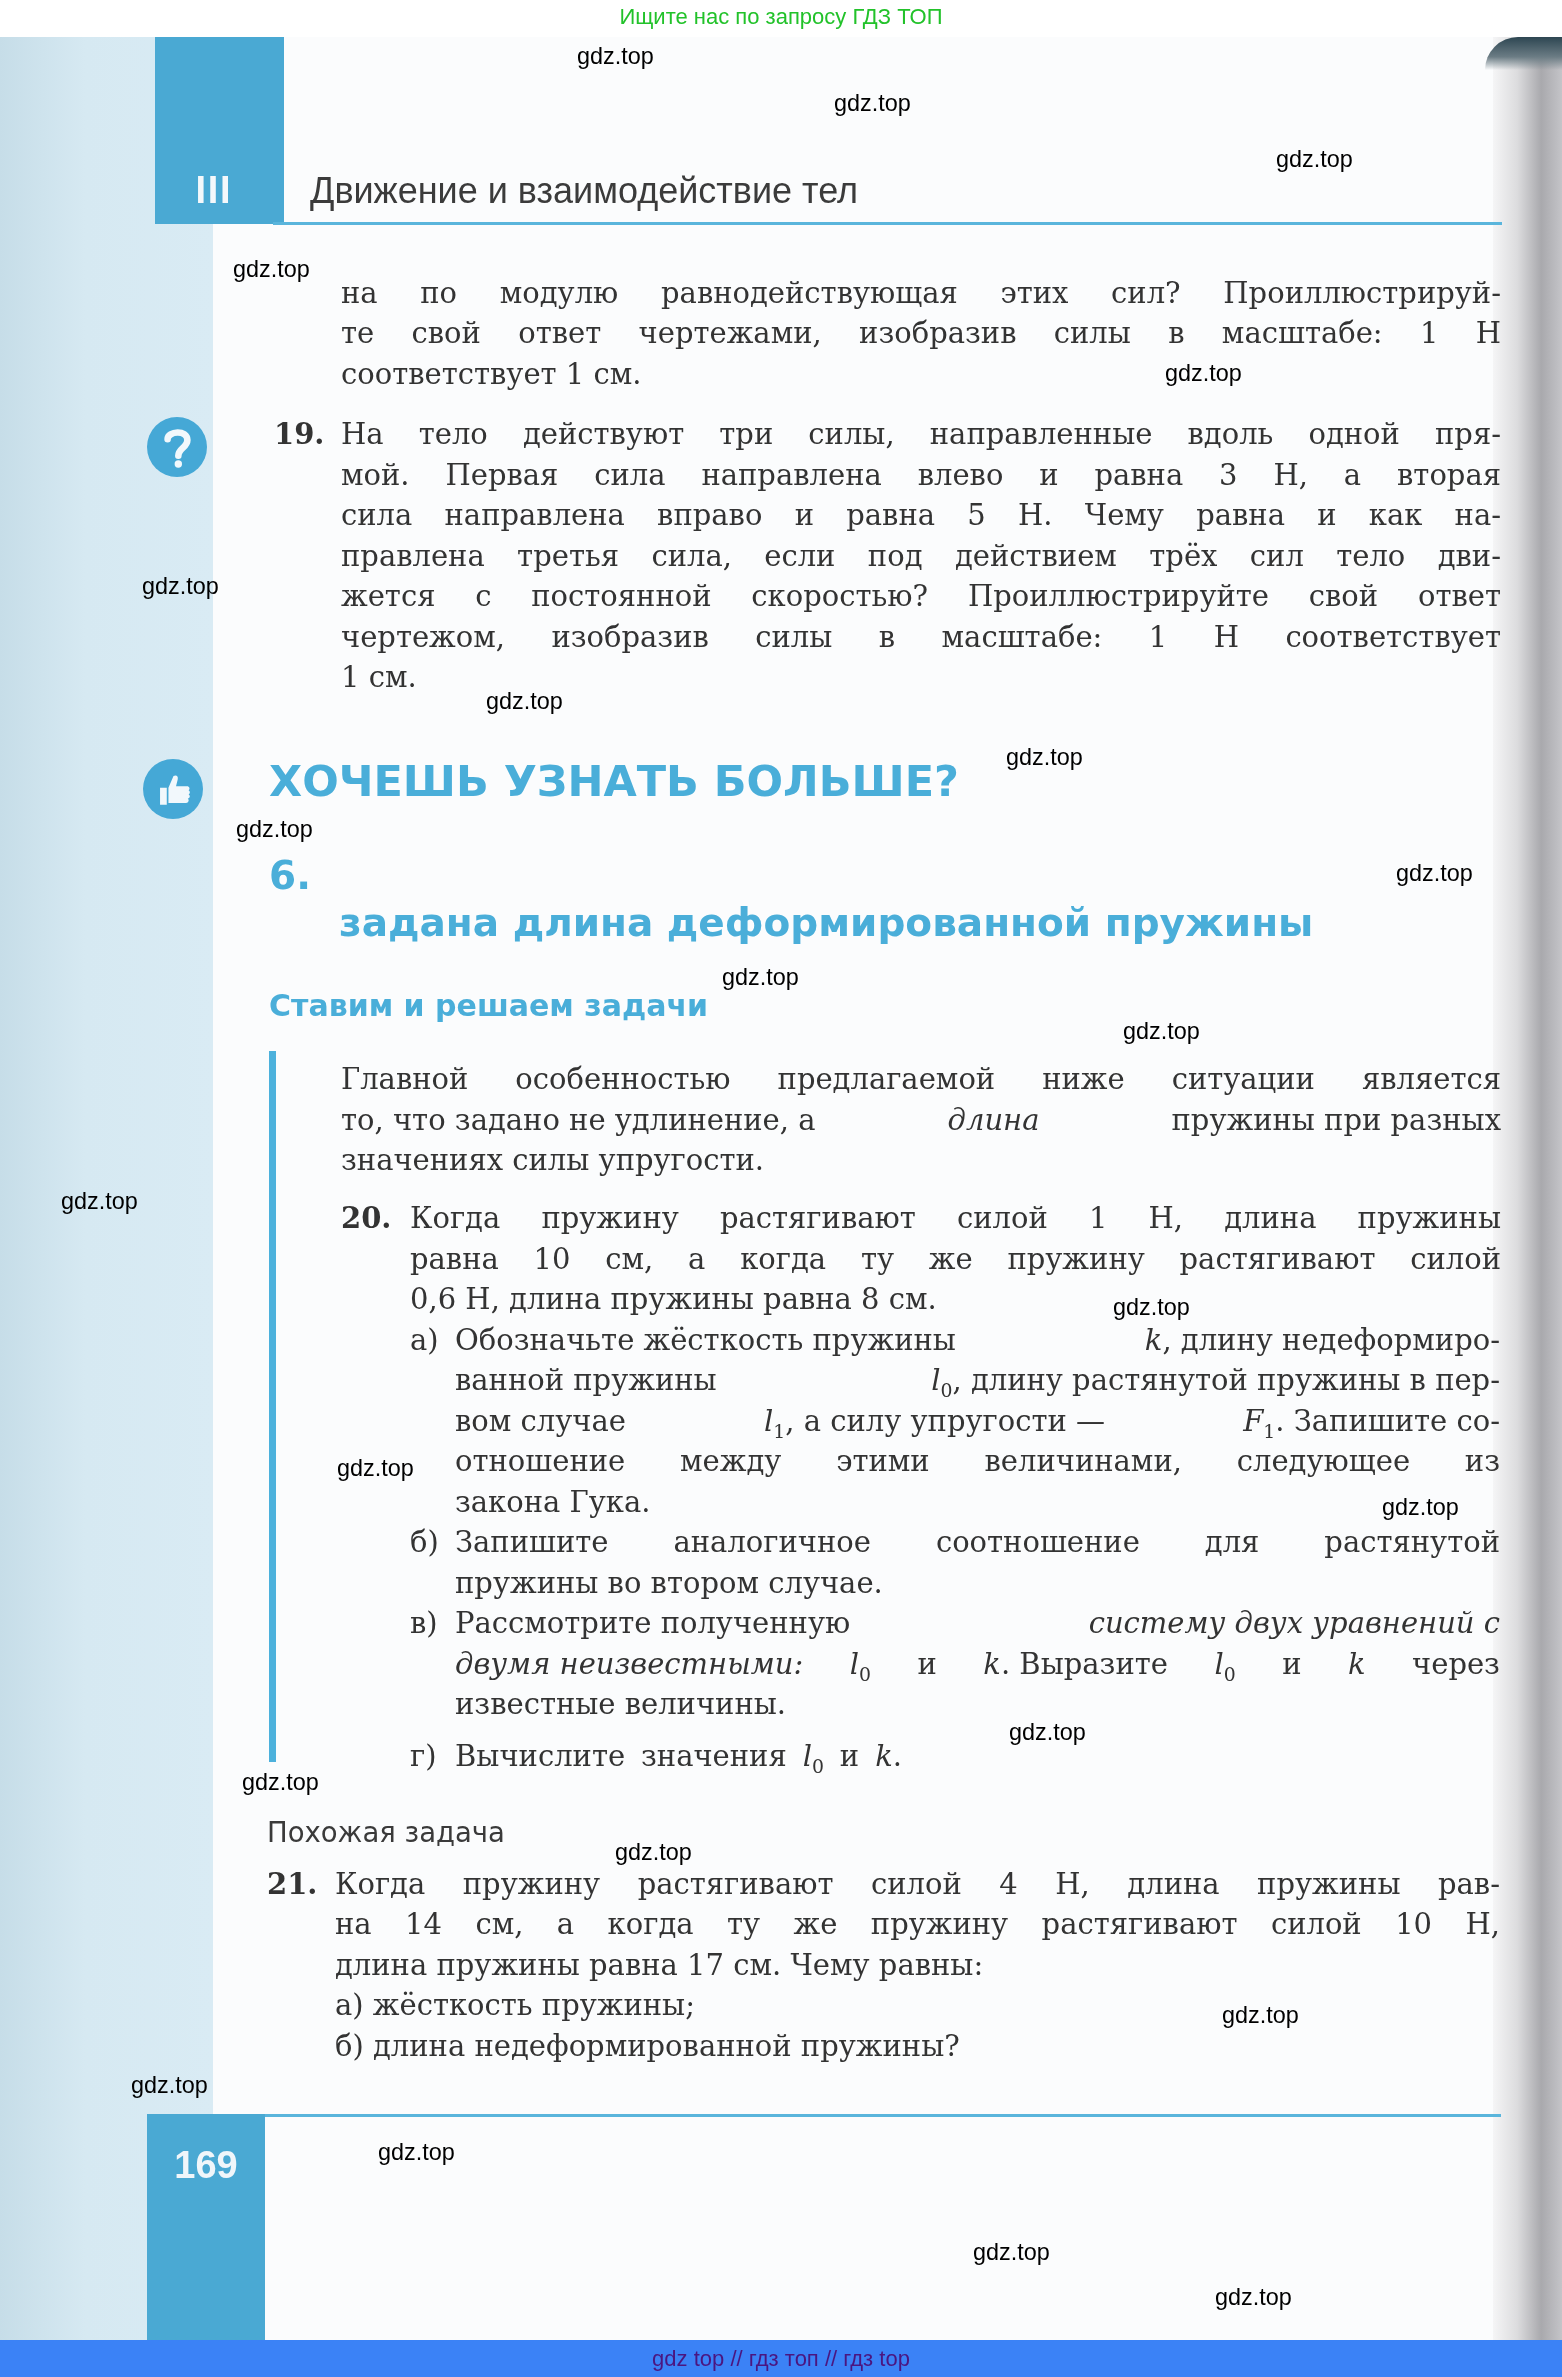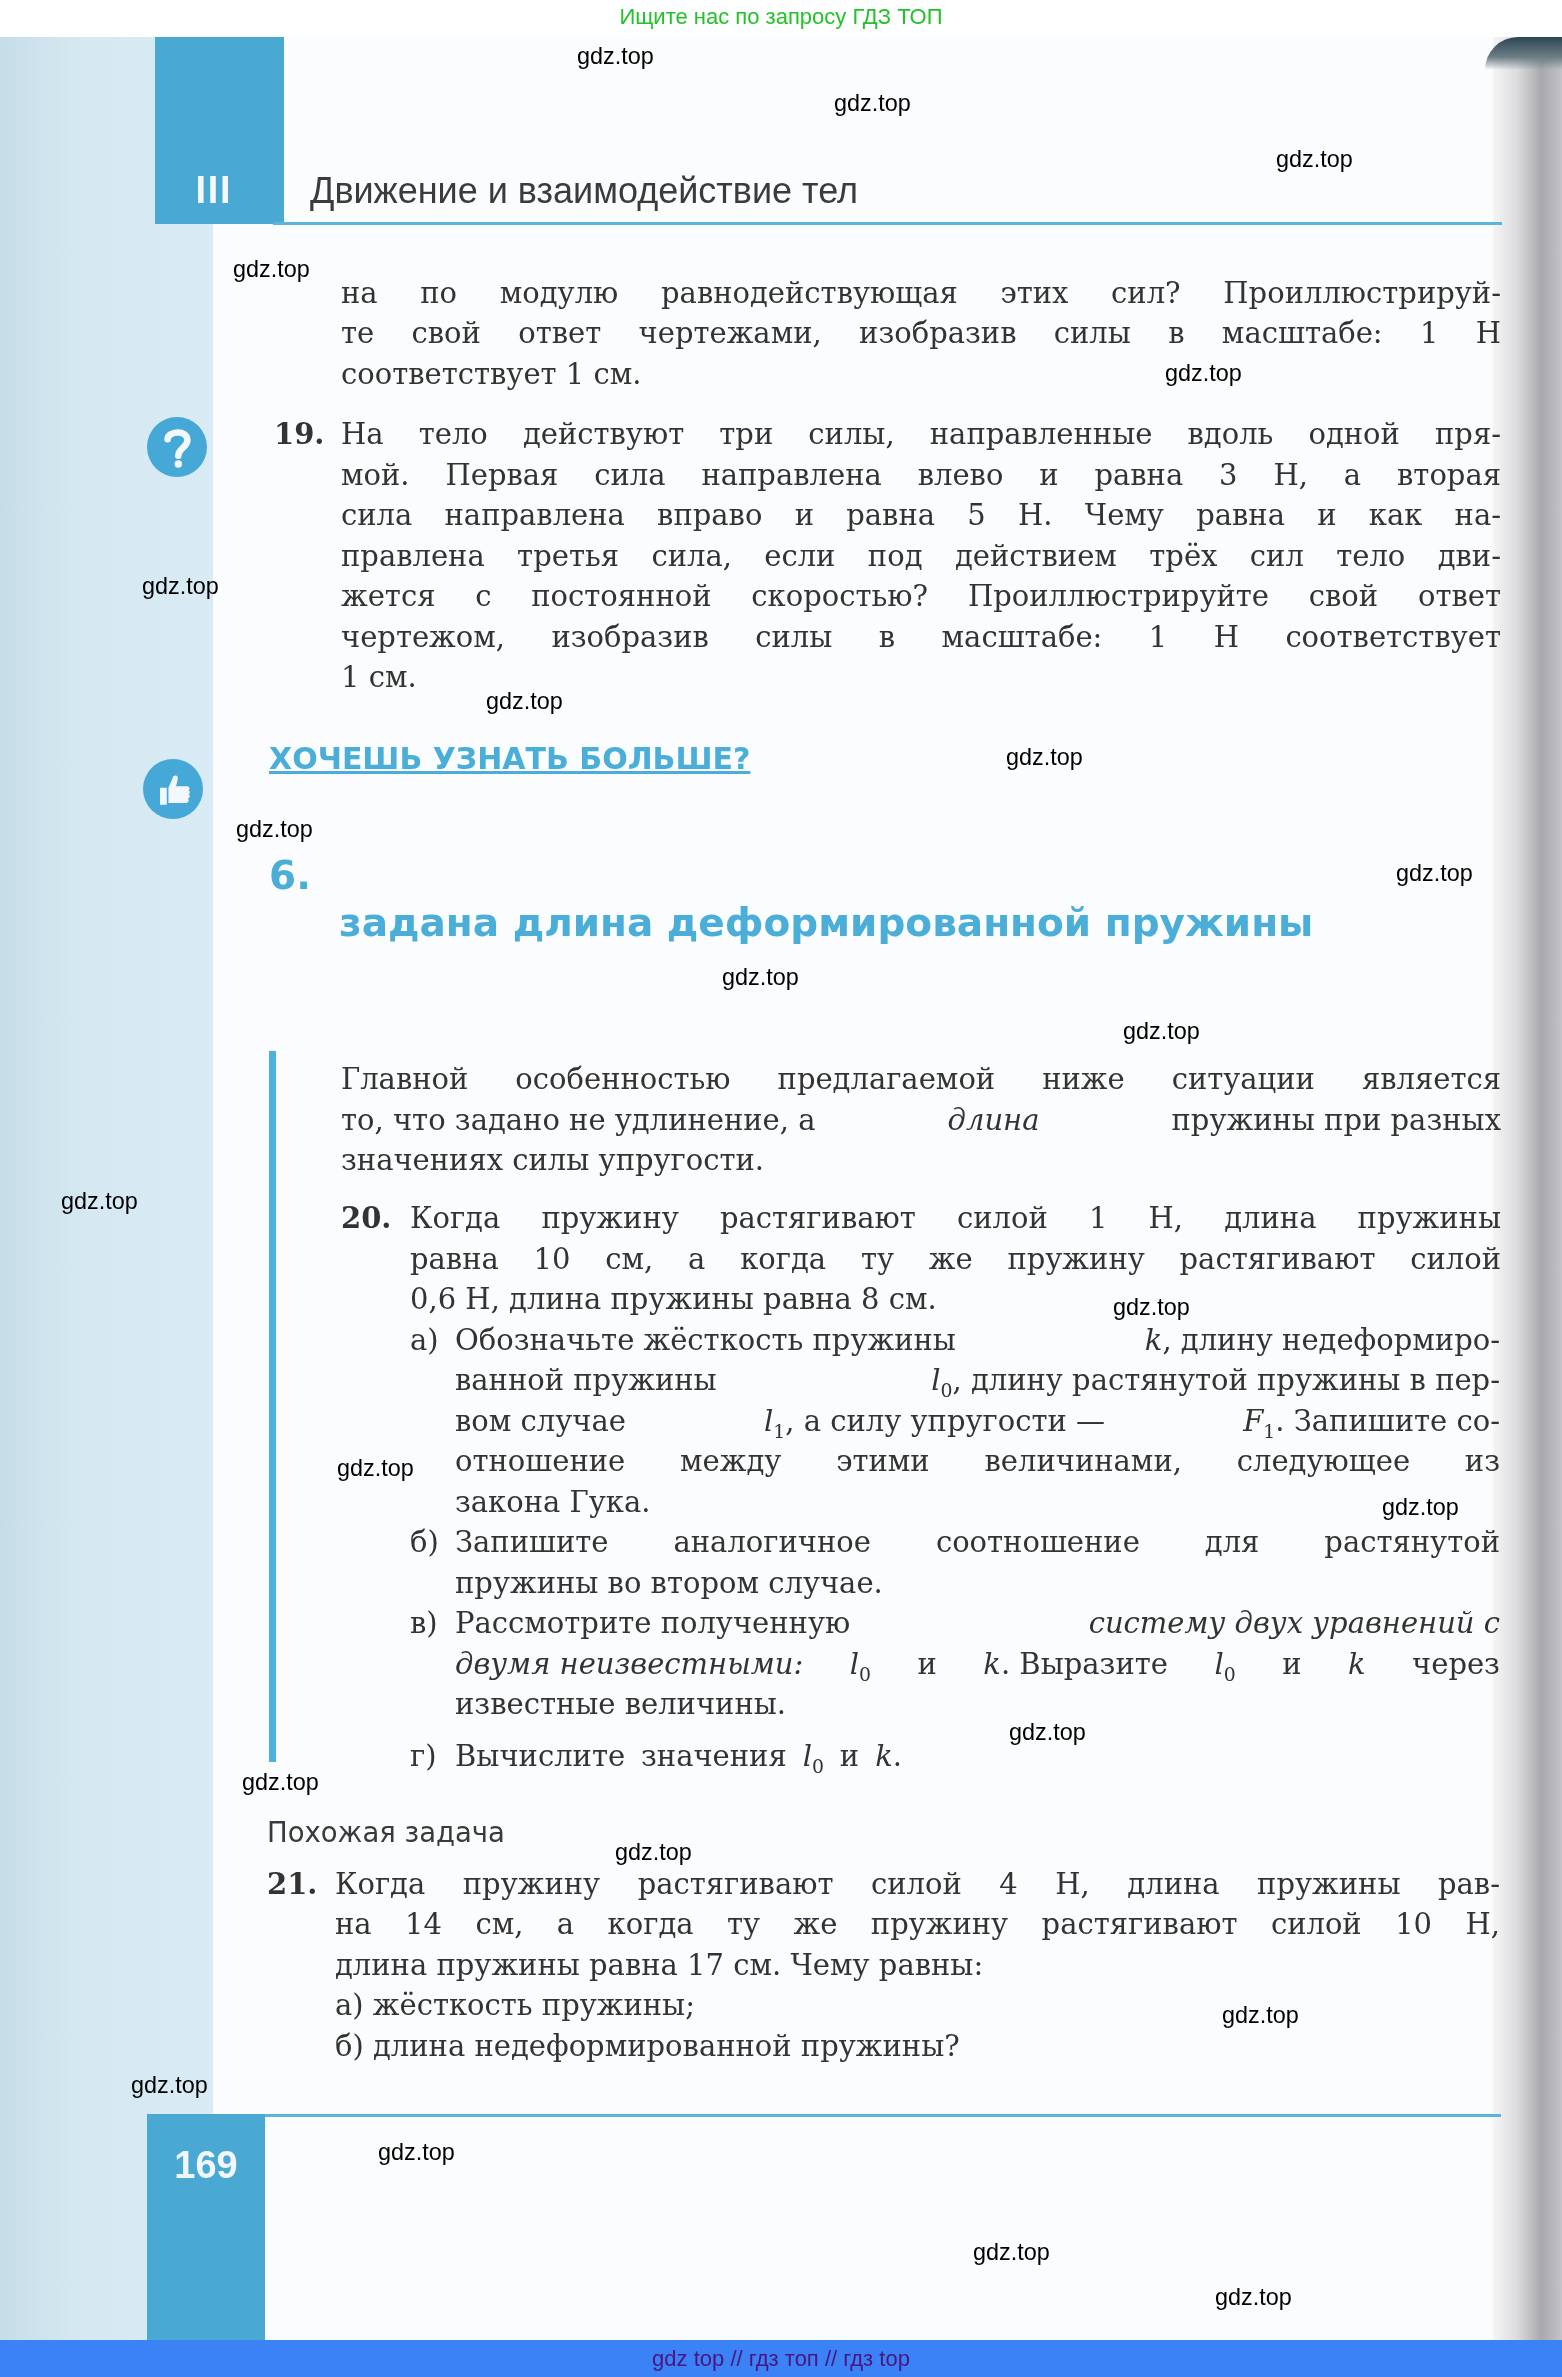--- a/index.html
+++ b/index.html
@@ -127,24 +127,25 @@
     <div class="txt justify" style="left:341px; top:539px; width:1160px;">жется с постоянной скоростью? Проиллюстрируйте свой ответ</div>
     <div class="txt justify" style="left:341px; top:580px; width:1160px;">чертежом, изобразив силы в масштабе: 1 Н соответствует</div>
     <div class="txt" style="left:341px; top:620px;">1 см.</div>
   </div>
 
   <div class="icon-circle" style="left:143px; top:722px;">
     <svg width="37" height="37" viewBox="0 0 44 44">
         <path d="M6 20 H14 V40 H6 Z M16 20 L22 6 C25 4 28 6 27 10 L25 18 H38 C41 18 42 21 40 23 C42 24 42 27 40 28 C42 29 42 32 39 33 C41 34 40 38 37 38 H16 Z" fill="#f2f8fc"></path>
       </svg>
   </div>
-  <div class="blue-head" style="left:269px; top:704px; font-size:30px;text-decoration:underline;">ХОЧЕШЬ УЗНАТЬ БОЛЬШЕ?</div>
+  <div class="blue-head" style="left:269px; top:719px; font-size:43px;">ХОЧЕШЬ УЗНАТЬ БОЛЬШЕ?</div>
 
   <div class="blue-head" style="left:269px; top:816px; font-size:39px;">6.</div>
   <div class="blue-head" style="left:339px; top:863px; font-size:39px;">задана длина деформированной пружины</div>
+  <div class="blue-head" style="left:269px; top:951px; font-size:30px;">Ставим и решаем задачи</div>
 
   <div class="side-bar"></div>
 
   <div>
     <div class="txt justify" style="left:341px; top:1022px; width:1160px;">Главной особенностью предлагаемой ниже ситуации является</div>
     <div class="txt" style="left:341px; top:1063px; width:1160px; display:flex; justify-content:space-between;">
       <span>то, что задано не удлинение, а</span>
       <i class="m">длина</i>
       <span>пружины при разных</span>
     </div>

